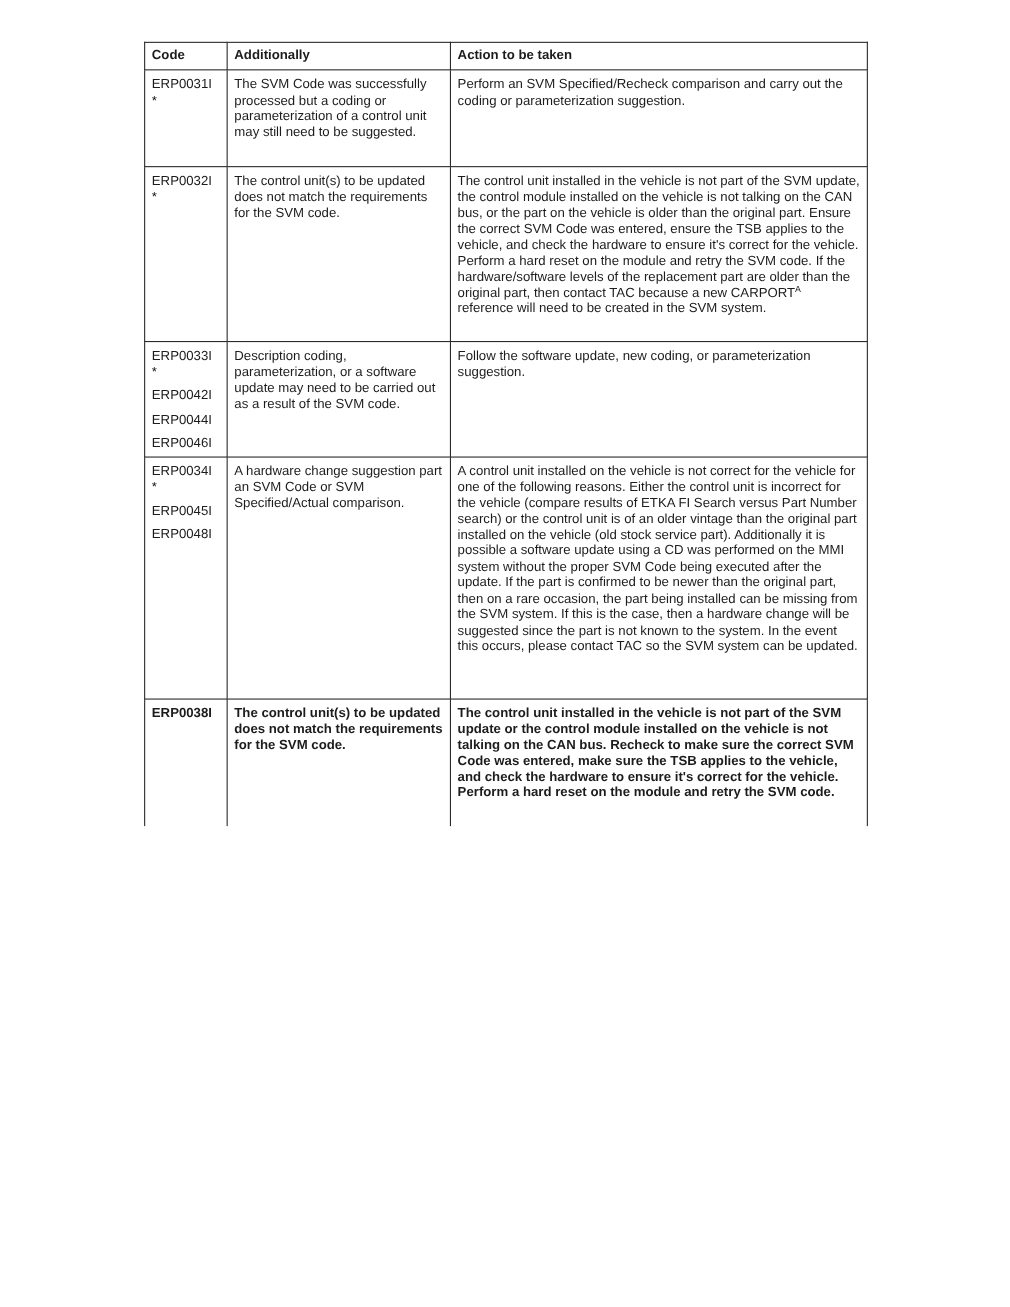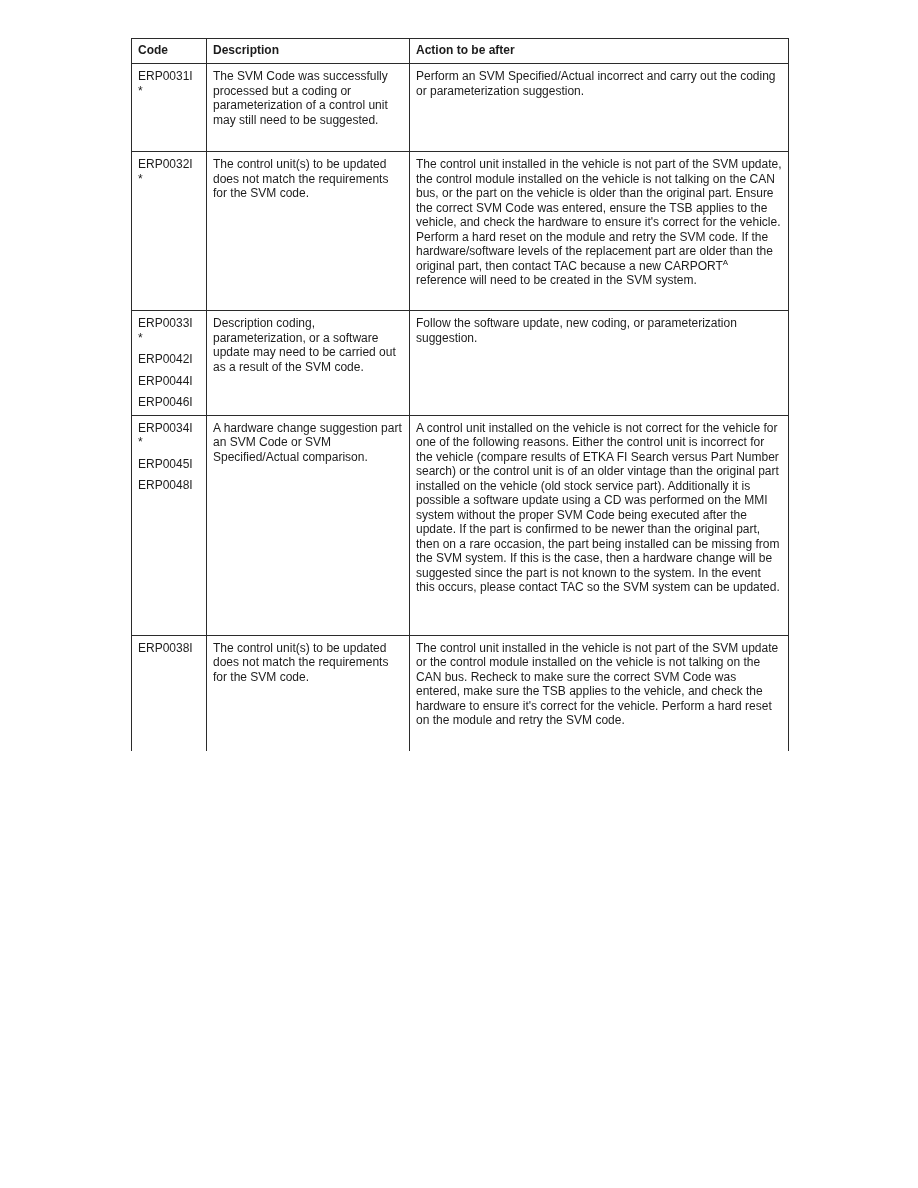--- a/index.html
+++ b/index.html
@@ -38,20 +38,21 @@
     font-weight: bold;
     padding: 4px 6px 3px 6px;
     height: 17px;
     font-size: 12px;
   }
   .doc-table td {
     padding: 5px 6px;
   }
   .doc-table tbody tr:last-child td {
     border-bottom: none;
+    font-weight: bold;
   }
   .code-group {
     margin: 0 0 7px 0;
   }
   .code-group:last-child {
     margin-bottom: 0;
   }
   .action-cell sup {
     font-size: 8px;
     line-height: 0;
@@ -64,31 +65,31 @@
 <div class="page">
   <table class="doc-table">
     <colgroup>
       <col style="width:75px">
       <col style="width:203px">
       <col style="width:379px">
     </colgroup>
     <thead>
       <tr>
         <th>Code</th>
-        <th>Description</th>
-        <th>Action to be after</th>
+        <th>Additionally</th>
+        <th>Action to be taken</th>
       </tr>
     </thead>
     <tbody>
     <tr style="height: 88px;">
           <td>
             <div class="code-group">ERP0031I<br>*</div>
           </td>
           <td>The SVM Code was successfully processed but a coding or parameterization of a control unit may still need to be suggested.</td>
-          <td class="action-cell">Perform an SVM Specified/Actual incorrect and carry out the coding or parameterization suggestion.</td>
+          <td class="action-cell">Perform an SVM Specified/Recheck comparison and carry out the coding or parameterization suggestion.</td>
         </tr>
         <tr style="height: 159px;">
           <td>
             <div class="code-group">ERP0032I<br>*</div>
           </td>
           <td>The control unit(s) to be updated does not match the requirements for the SVM code.</td>
           <td class="action-cell">The control unit installed in the vehicle is not part of the SVM update, the control module installed on the vehicle is not talking on the CAN bus, or the part on the vehicle is older than the original part. Ensure the correct SVM Code was entered, ensure the TSB applies to the vehicle, and check the hardware to ensure it's correct for the vehicle. Perform a hard reset on the module and retry the SVM code. If the hardware/software levels of the replacement part are older than the original part, then contact TAC because a new CARPORT<sup>A</sup> reference will need to be created in the SVM system.</td>
         </tr>
         <tr style="height: 99px;">
           <td>

